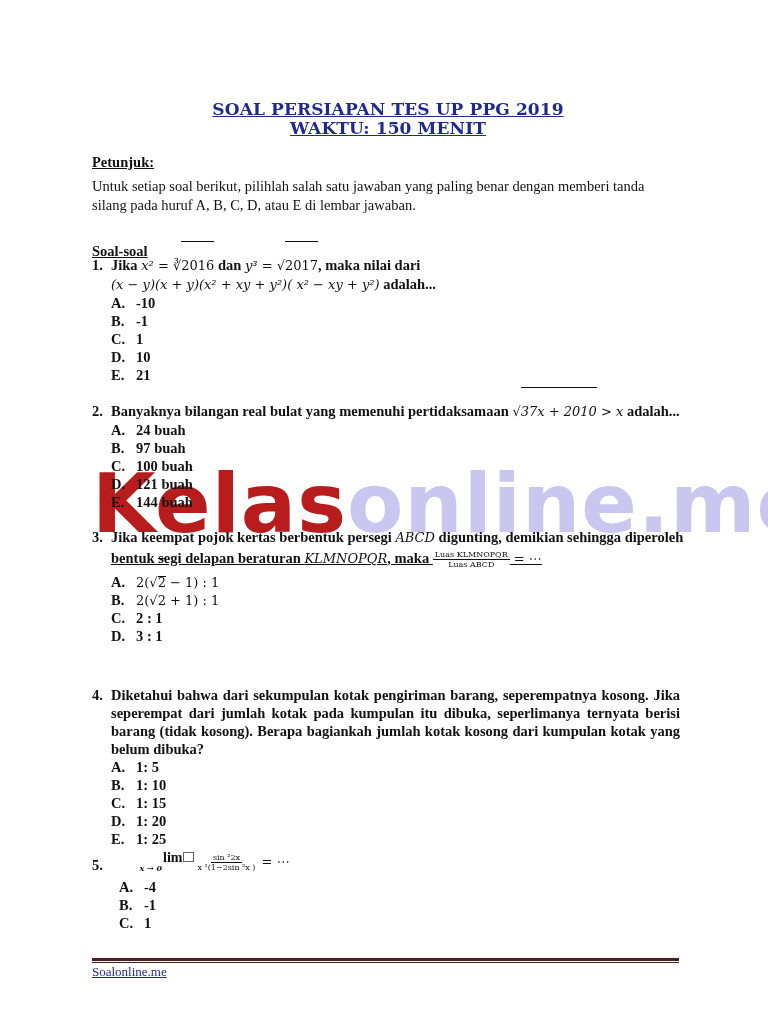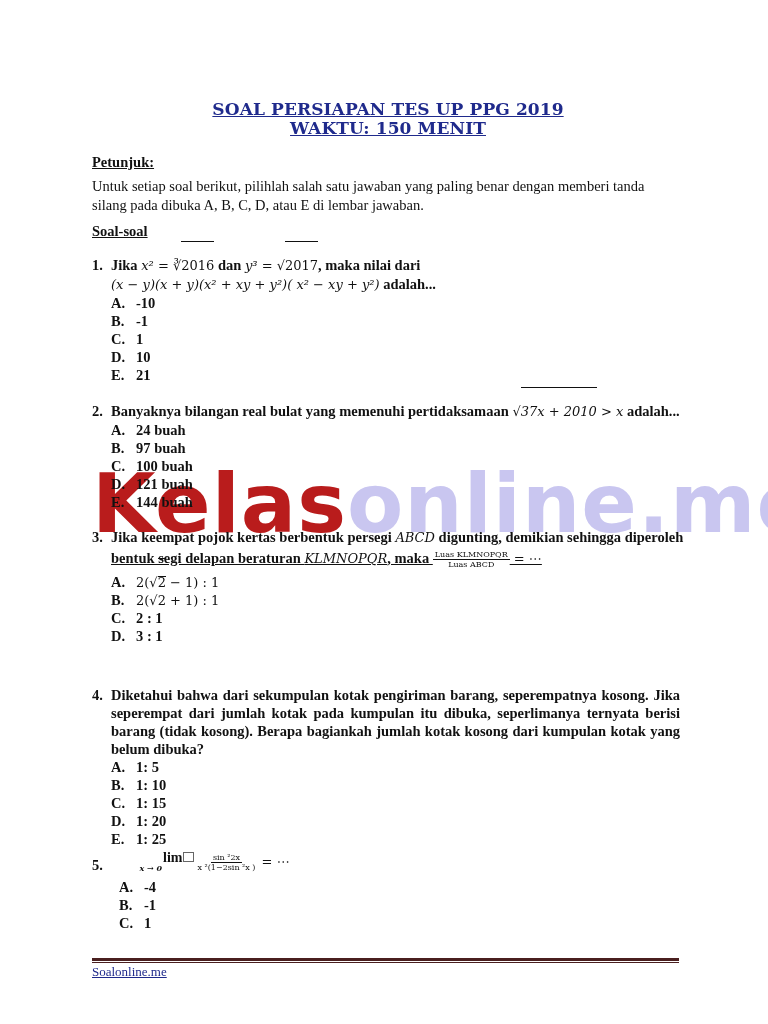--- a/index.html
+++ b/index.html
@@ -63,24 +63,24 @@
 
   <div class="content">
     <div class="title-block">
       <div class="title-line">SOAL PERSIAPAN TES UP PPG 2019</div>
       <div class="title-line">WAKTU: 150 MENIT</div>
     </div>
 
     <div class="section-head" style="top:154px;">Petunjuk:</div>
     <div class="para" style="top:177px;">
       <div>Untuk setiap soal berikut, pilihlah salah satu jawaban yang paling benar dengan memberi tanda</div>
-      <div>silang pada dibuka A, B, C, D, atau E di lembar jawaban.</div>
+      <div>silang pada huruf A, B, C, D, atau E di lembar jawaban.</div>
     </div>
 
-    <div class="section-head" style="top:223px;">Soal-soal</div>
+    <div class="section-head" style="top:243px;">Soal-soal</div>
 
     <div class="q" style="top:256px;">
       <span class="num">1.</span>
       <div class="stem bold">
         <div><span>Jika </span><span class="math">x² = ∛</span><span class="math-up sqrt">2016</span><span> dan </span><span class="math">y³ = √</span><span class="math-up sqrt">2017</span><span>, maka nilai dari</span></div>
         <div><span class="math">(x − y)(x + y)(x² + xy + y²)( x² − xy + y²)</span><span> adalah...</span></div>
       </div>
       <ul class="opts">
         <li><span class="letter">A.</span><span>-10</span></li>
         <li><span class="letter">B.</span><span>-1</span></li>

